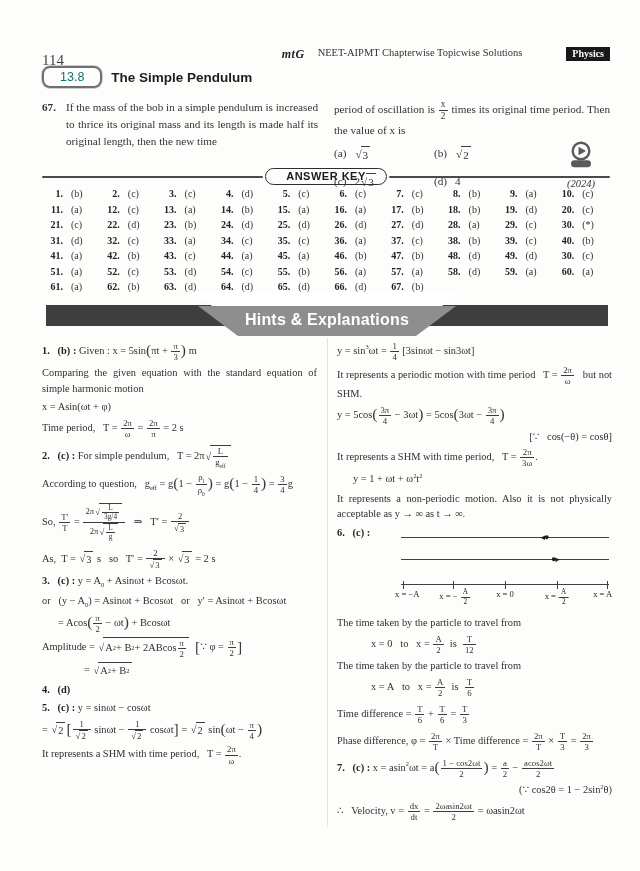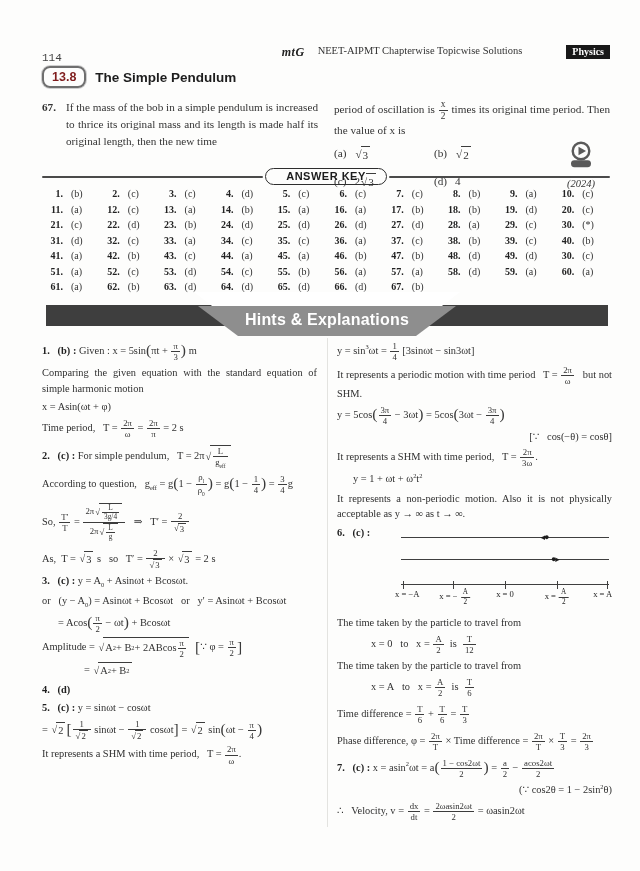--- a/index.html
+++ b/index.html
@@ -3,27 +3,27 @@
 <meta charset="utf-8">
 <style>
   html,body{margin:0;padding:0;}
   body{
     width:640px;height:871px;position:relative;overflow:hidden;
     background:#fdfdfc;color:#2e2e2e;
     font-family:"Liberation Serif","DejaVu Serif",serif;
   }
   
   .page-header{position:absolute;top:40px;left:42px;right:30px;display:flex;justify-content:space-between;align-items:center;}
-  .page-num{font-family:Liberation Mono, monospace;font-size:11px;color:#444;margin-top:12px;}
+  .page-num{font-family:Liberation Serif, serif;font-size:15px;color:#444;margin-top:12px;}
   .header-right{display:flex;align-items:flex-start;gap:13px;font-family:Liberation Serif, serif;font-size:10.5px;color:#333;}
   .brand{font-style:italic;font-weight:bold;font-size:12px;color:#222;letter-spacing:0.5px;}
   .badge{background:#181818;color:#fff;padding:1px 6px 2px;font-weight:bold;font-size:10px;margin-left:31px;}
   
   .section-row{position:absolute;top:66px;left:42px;display:flex;align-items:center;gap:9px;}
-  .section-box{border:2px solid #6f6f6f;border-radius:8px;padding:2px 8px;font-family:"Liberation Sans",sans-serif;font-weight:bold;font-size:12.5px;color:#7f1d1d;box-shadow:0 0 0 1px #cfcfcf;}
+  .section-box{border:2px solid #6f6f6f;border-radius:8px;padding:2px 16px;font-family:"Liberation Sans",sans-serif;font-weight:normal;font-size:12.5px;color:#0f766e;box-shadow:0 0 0 1px #cfcfcf;}
   .section-title{font-family:"Liberation Sans",sans-serif;font-weight:bold;font-size:13.5px;color:#1d1d1d;}
   
   .question-area{position:absolute;top:99px;left:42px;right:30px;display:grid;grid-template-columns:1fr 1fr;column-gap:16px;font-size:11.2px;line-height:1.5;color:#333;}
   .qleft{display:flex;}
   .qnum{font-weight:bold;width:24px;flex:0 0 24px;}
   .qtext{text-align:justify;}
   .qright{}
   .qintro{text-align:justify;}
   .qopts-row{display:flex;margin-top:3px;}
   .opts-grid{display:grid;grid-template-columns:100px 1fr;row-gap:8px;flex:1;margin-top:4px;}

